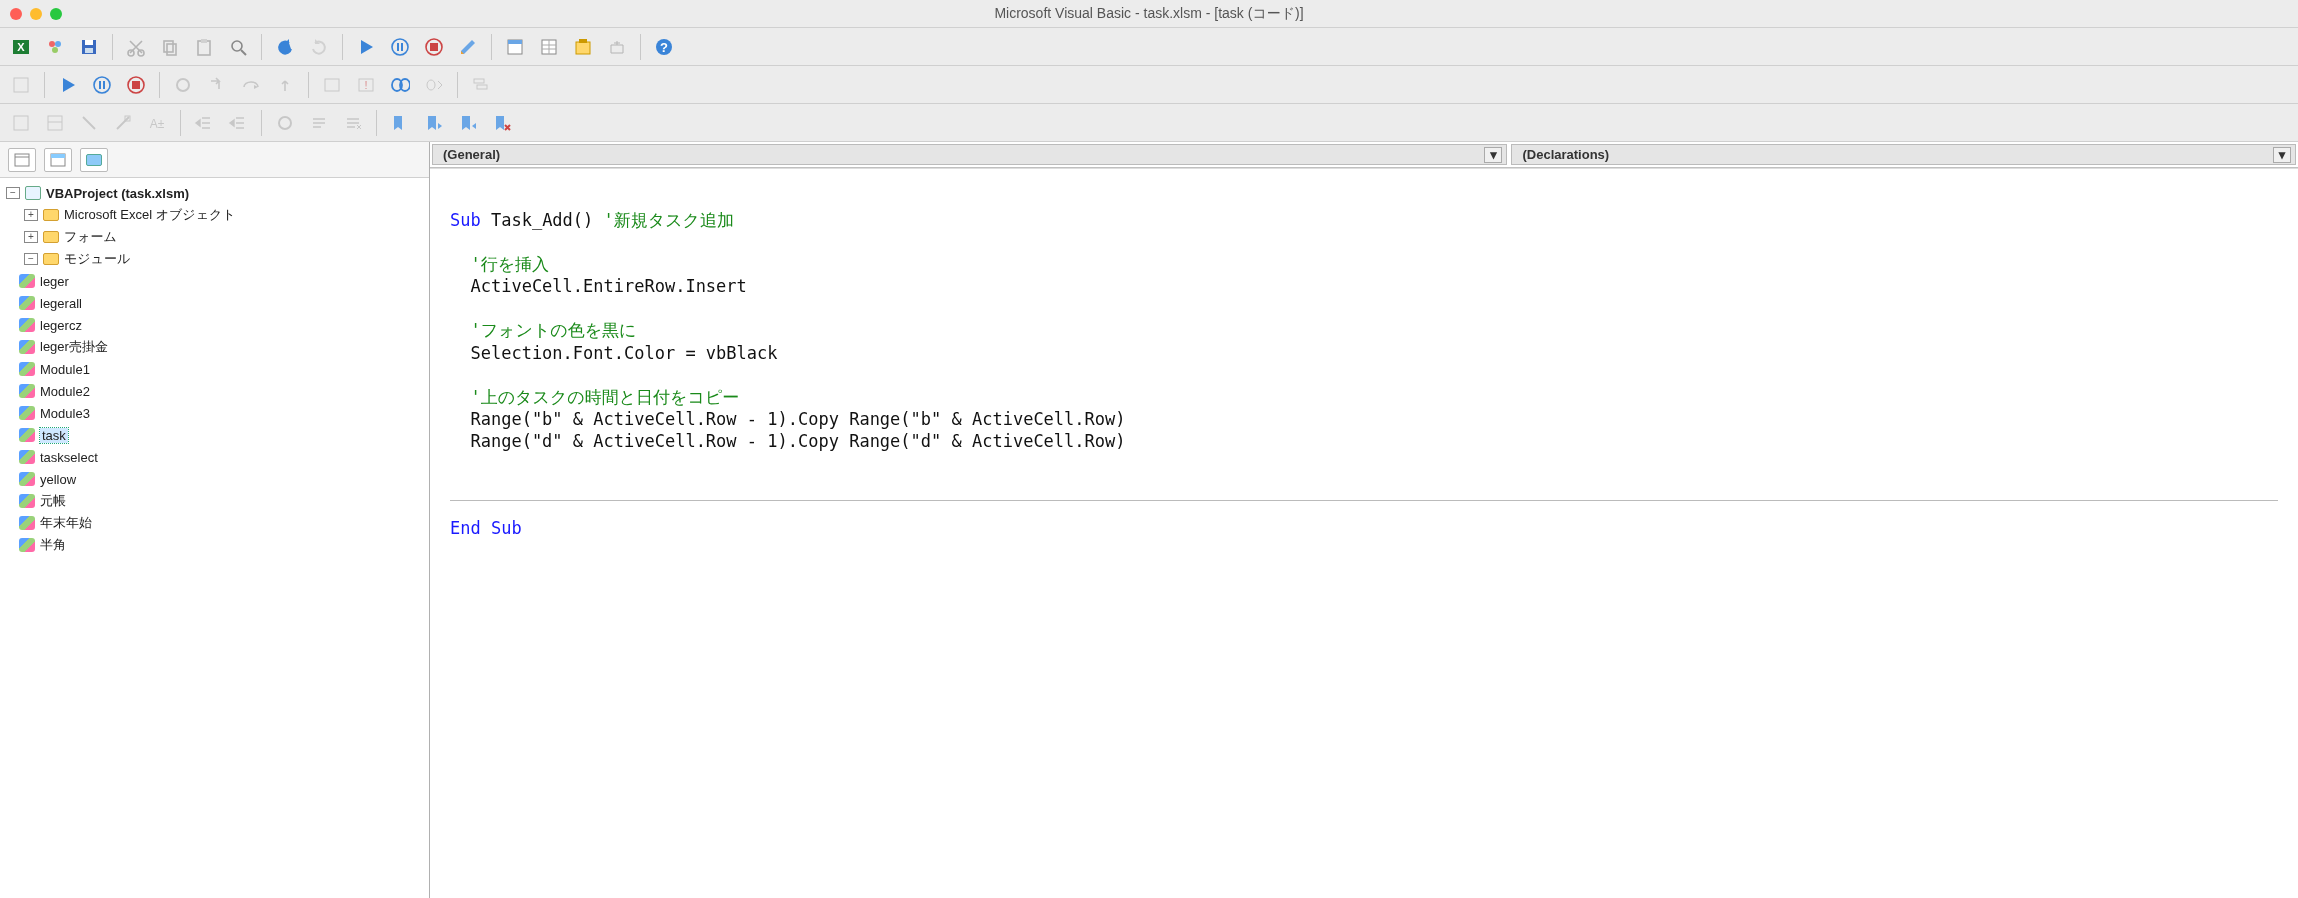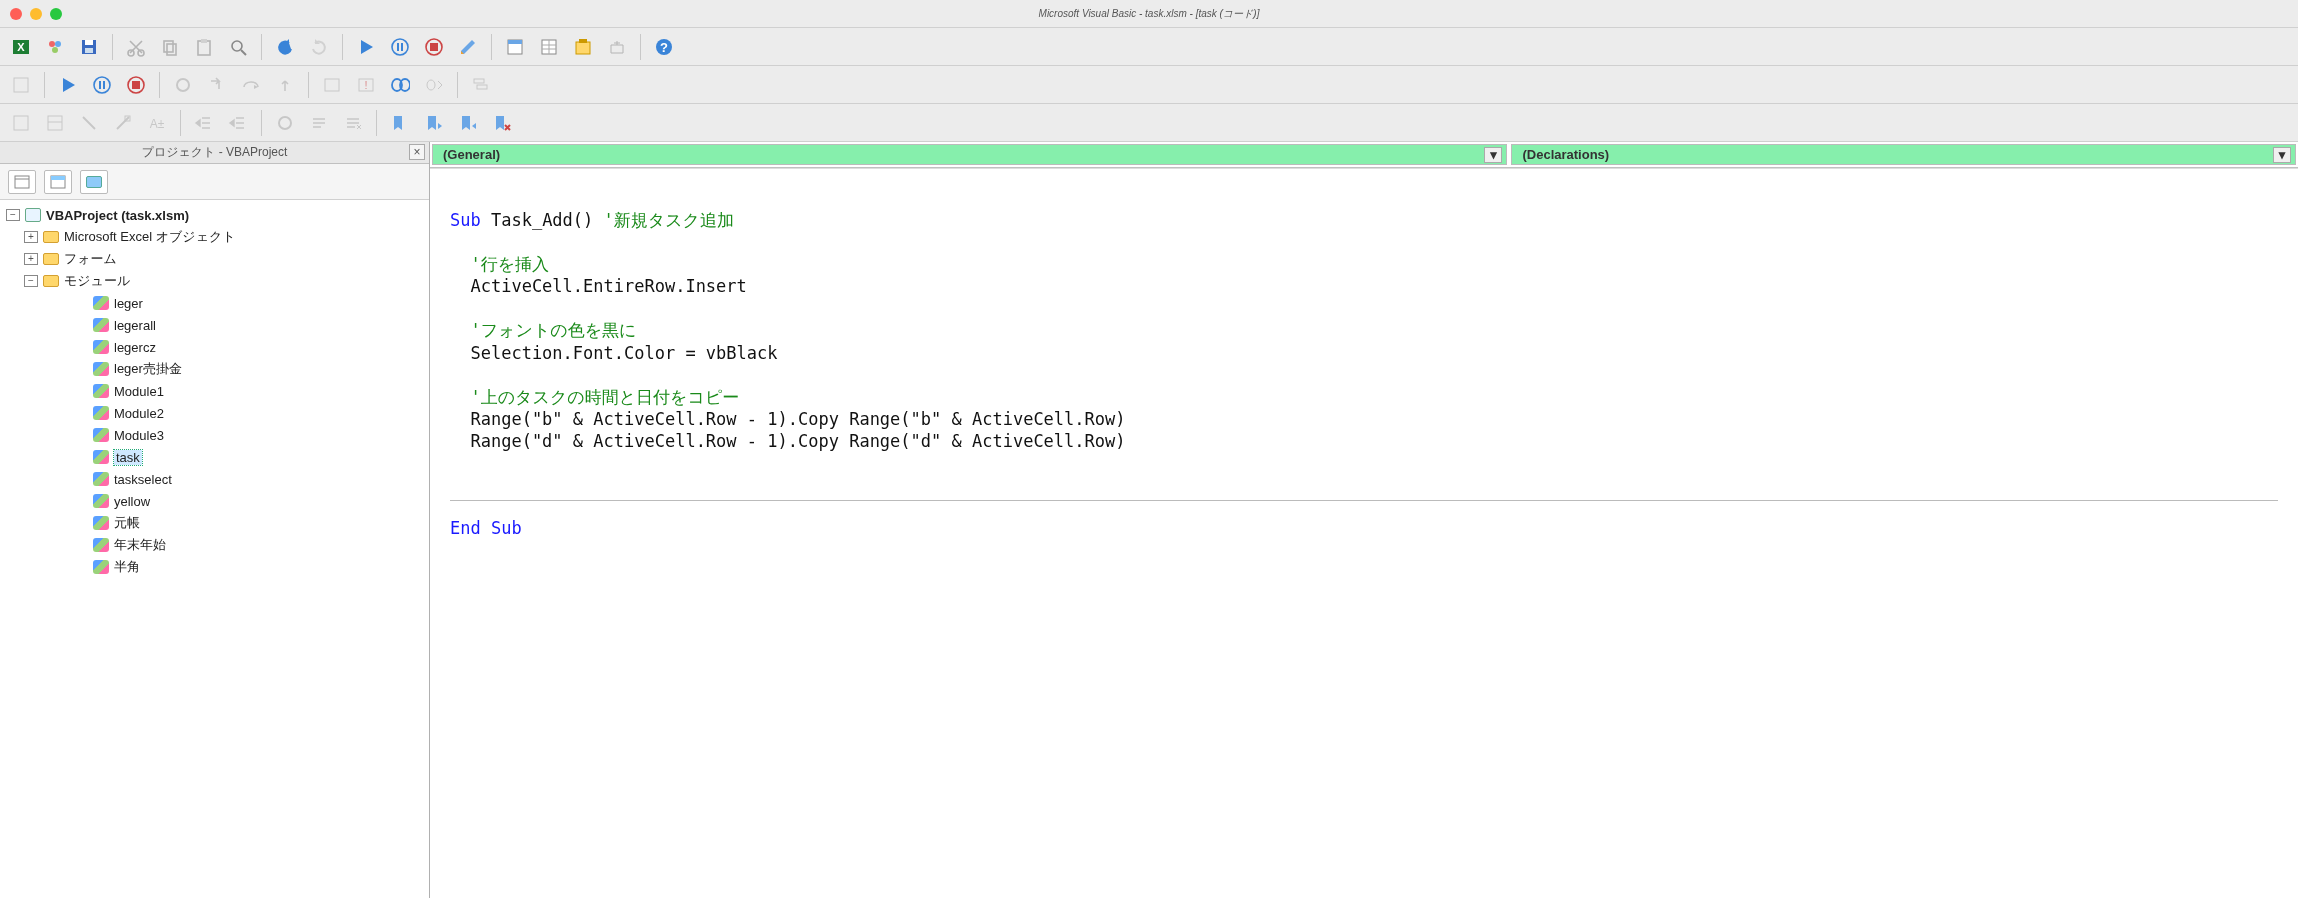--- a/index.html
+++ b/index.html
@@ -2,21 +2,21 @@
 <html><head>
 <meta charset="utf-8">
 <style>
 * { box-sizing: border-box; margin: 0; padding: 0; }
 body { font-family: "Helvetica Neue", Arial, sans-serif; font-size: 13px; background: #ececec; height: 898px; width: 2298px; overflow: hidden; }
 
 .titlebar { height: 28px; display: flex; align-items: center; background: #ececec; border-bottom: 1px solid #d0d0d0; position: relative; }
 .traffic { display: flex; gap: 8px; padding-left: 10px; }
 .tdot { width: 12px; height: 12px; border-radius: 50%; }
 .tdot.red { background: #ff5f57; } .tdot.yellow { background: #febc2e; } .tdot.green { background: #28c840; }
-.winTitle { color: #555; font-size: 10px; position: absolute; left: 50%; transform: translateX(-50%); font-style: italic; }
+.winTitle { color: #555; font-size: 14px; position: absolute; left: 50%; transform: translateX(-50%); }
 
 .toolbar { height: 38px; display: flex; align-items: center; padding: 0 6px; background: #ececec; border-bottom: 1px solid #cfcfcf; gap: 4px; }
 .tbtn { width: 30px; height: 30px; display: flex; align-items: center; justify-content: center; border-radius: 3px; }
 .sep { width: 1px; height: 26px; background: #c8c8c8; margin: 0 4px; }
 
 .splitArea { display: flex; height: calc(898px - 28px - 38px*3); }
 .leftPanel { width: 430px; border-right: 1px solid #b0b0b0; display: flex; flex-direction: column; background: #fff; }
 .panelHeader { height: 22px; background: #e8e8e8; border-bottom: 1px solid #c0c0c0; display: flex; align-items: center; justify-content: center; font-size: 12px; color: #555; position: relative; }
 .closeX { position: absolute; right: 4px; top: 2px; width: 16px; height: 16px; border: 1px solid #aaa; background: #f5f5f5; display: flex; align-items: center; justify-content: center; font-size: 12px; }
 .panelToolbar { height: 36px; display: flex; align-items: center; gap: 8px; padding: 0 8px; border-bottom: 1px solid #d0d0d0; background: #f5f5f5; }
@@ -26,25 +26,25 @@
 .tr { display: flex; align-items: center; height: 22px; white-space: nowrap; }
 .tr .exp { width: 14px; text-align: center; color: #555; border: 1px solid #888; font-size: 10px; line-height: 10px; margin-right: 4px; background: #fff; }
 .tr .noexp { width: 18px; }
 .tr .ico { width: 18px; height: 16px; margin-right: 4px; display: inline-flex; align-items: center; justify-content: center; }
 .folder { width: 16px; height: 12px; background: #ffd76b; border: 1px solid #d4a030; border-radius: 2px; }
 .modico { width: 16px; height: 14px; position: relative; }
 .modico::before { content: ""; position: absolute; inset: 0; background: linear-gradient(135deg,#5aa0ff 35%,#9ad27a 35%,#9ad27a 65%,#ff6aa8 65%); border-radius: 3px; }
 .projico { width: 16px; height: 14px; border: 1px solid #6a8; background: #e8f4ff; border-radius: 2px; }
 .tr.bold .label { font-weight: 700; }
 .tr.selected .label { background: #cfe8ff; outline: 1px dotted #2a7; padding: 0 2px; }
-.i0{padding-left:6px}.i1{padding-left:24px}.i3{padding-left:74px}
+.i0{padding-left:6px}.i1{padding-left:24px}.i3{}
 
 .rightPanel { flex: 1; display: flex; flex-direction: column; background: #fff; }
 .codeHeader { height: 26px; display: flex; border-bottom: 1px solid #c0c0c0; background: #fff; }
-.combo { flex: 1; display: flex; align-items: center; padding: 0 10px; border: 1px solid #bbb; margin: 2px; font-weight: 700; color: #333; position: relative; background: #86efac; }
+.combo { flex: 1; display: flex; align-items: center; padding: 0 10px; border: 1px solid #bbb; margin: 2px; font-weight: 700; color: #333; position: relative; background: #e5e5e5; }
 .combo .arrow { position: absolute; right: 4px; top: 50%; transform: translateY(-50%); width: 18px; height: 16px; display: flex; align-items: center; justify-content: center; background: #f0f0f0; border: 1px solid #aaa; }
 .codeArea { flex: 1; padding: 40px 20px 10px 20px; font-family: Menlo, Consolas, monospace; font-size: 17px; line-height: 1.3; color: #111; border-top: 1px solid #ddd; overflow: auto; position: relative; }
 .codeArea .endline { border-top: 1px solid #bbb; margin-top: 4px; padding-top: 16px; }
 .kw { color: #1a1aff; } .cm { color: #1a8a1a; }
 
 svg { display: block; }
 .stroke-gray { stroke: #888; fill: none; stroke-width: 1.6; }
 .stroke-blue { stroke: #3a84d8; fill: #3a84d8; }
 .dim { opacity: .55; }
 </style>
@@ -337,24 +337,20 @@
       <svg width="20" height="20">
         <path d="M4 3h8v14l-4-3-4 3z" fill="#6aa6e6"></path>
         <path d="M13 12l5 5m0-5-5 5" stroke="#c44" stroke-width="2"></path>
       </svg>
     </div>
 </div>
 
 <div class="splitArea">
 
   <div class="leftPanel">
-    <div class="panelHeader">
-      <span>プロジェクト - VBAProject</span>
-      <div class="closeX">×</div>
-    </div>
     <div class="panelToolbar">
       <div class="ptbtn">
           <svg width="16" height="14">
             <rect x="1" y="1" width="14" height="12" stroke="#888" fill="#fff"></rect>
             <path d="M1 4h14" stroke="#888"></path>
           </svg>
         </div>
       <div class="ptbtn">
           <svg width="16" height="14">
             <rect x="1" y="1" width="14" height="12" stroke="#888" fill="#fff"></rect>

